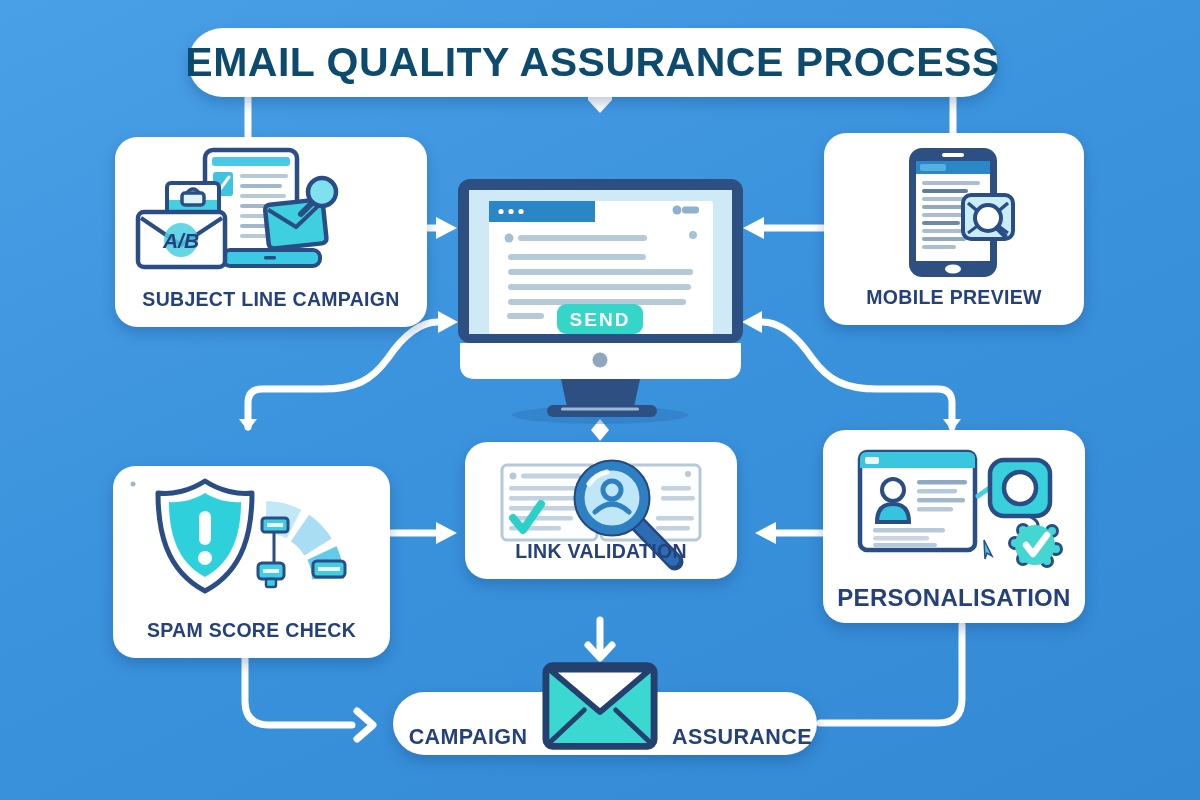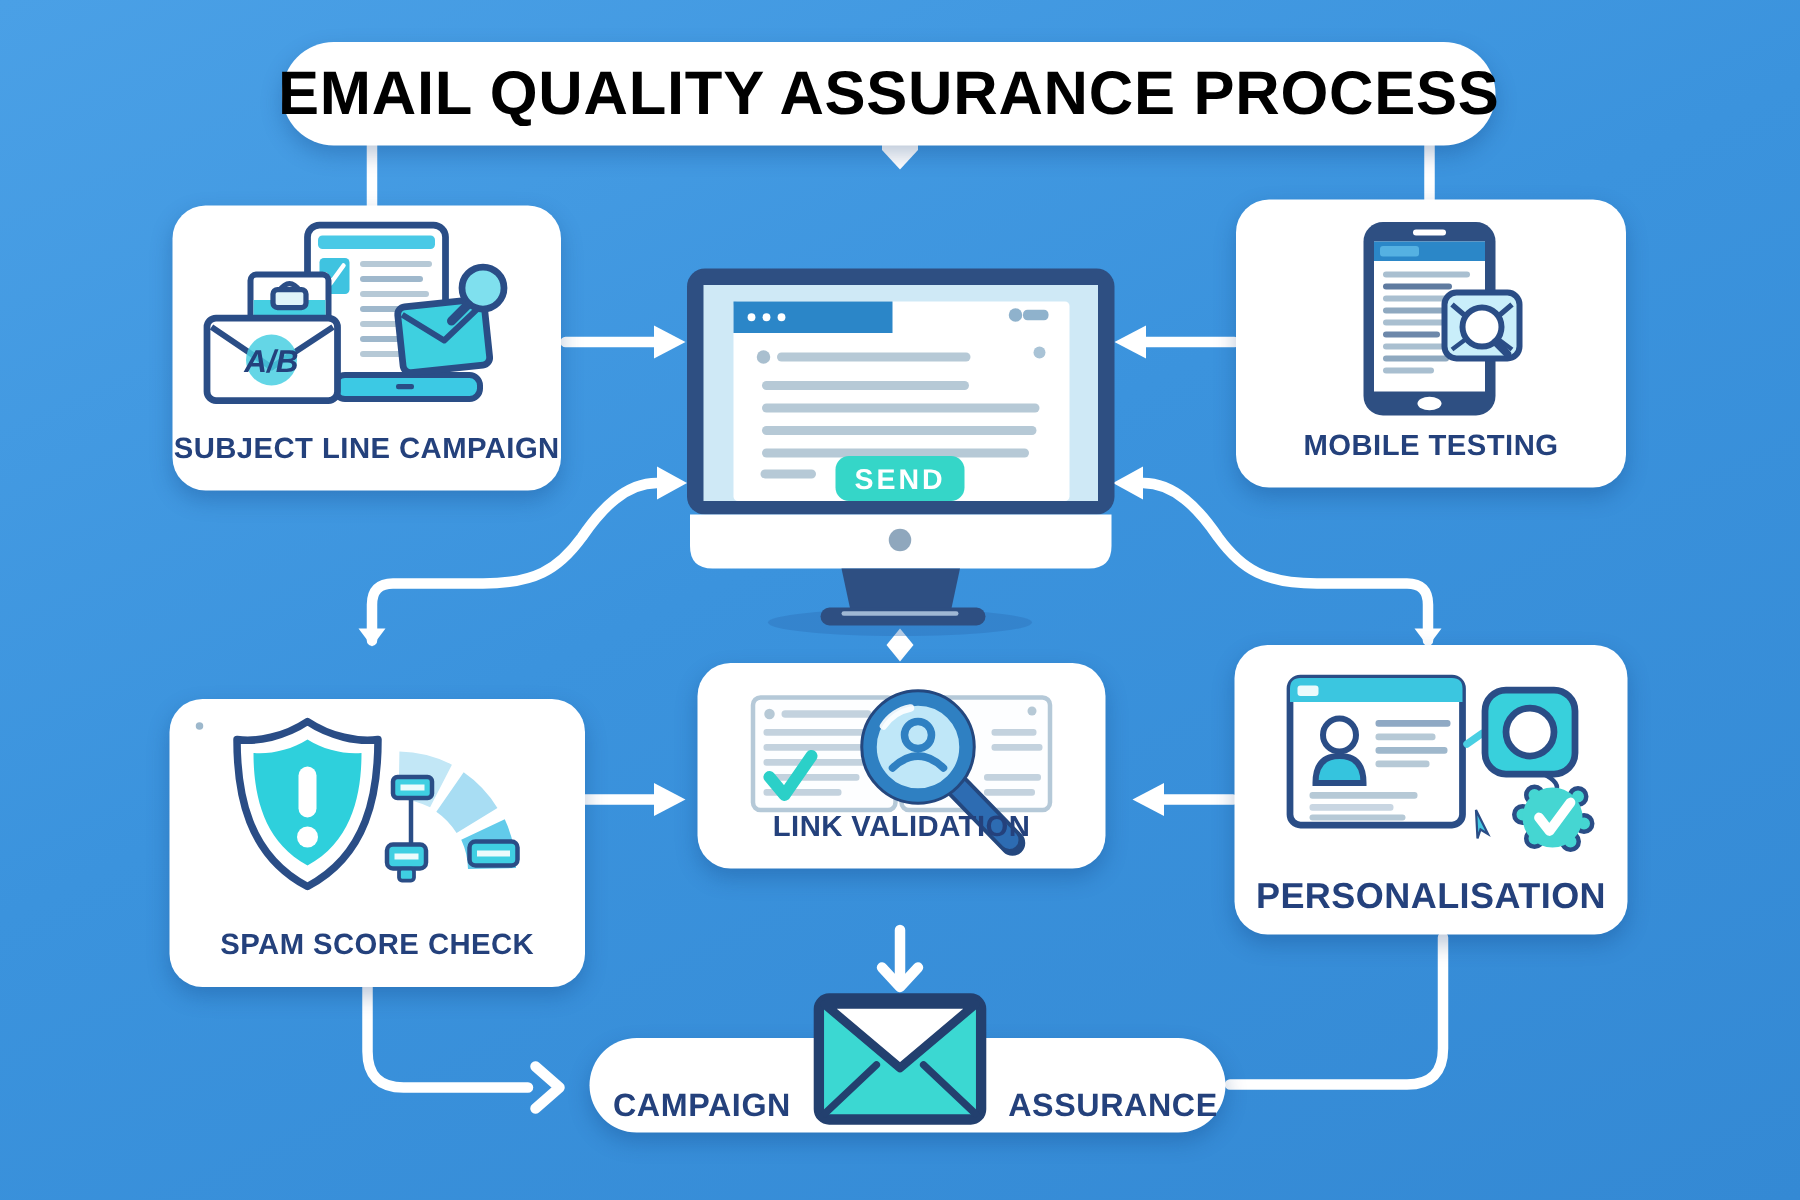--- a/index.html
+++ b/index.html
@@ -6,21 +6,21 @@
   html,body { width:1200px; height:800px; }
   body { font-family:"Liberation Sans","DejaVu Sans",sans-serif; }
   .canvas { position:relative; width:1200px; height:800px; overflow:hidden;
             background:linear-gradient(155deg,#4aa0e6 0%, #3b93dd 45%, #3489d4 100%); }
   .connectors { position:absolute; left:0; top:0; width:1200px; height:800px; z-index:1; }
   .connectors path { stroke:#fff; stroke-width:7; fill:none; stroke-linecap:round; stroke-linejoin:round; }
   .connectors polygon { fill:#fff; }
   .banner { position:absolute; left:188px; top:28px; width:809px; height:69px; background:#fff;
             border-radius:35px; display:flex; align-items:center; justify-content:center;
             box-shadow:0 6px 14px rgba(12,55,115,.28); z-index:2; }
-  .banner h1 { font-size:41px; font-weight:bold; color:#000000; letter-spacing:.5px; white-space:nowrap; }
+  .banner h1 { font-size:41px; font-weight:bold; color:#0c4a6e; letter-spacing:.5px; white-space:nowrap; }
   .card { position:absolute; background:#fff; border-radius:22px;
           box-shadow:0 6px 14px rgba(12,55,115,.28); z-index:2; }
   .card-label { position:absolute; left:0; right:0; bottom:16px; text-align:center; font-weight:bold;
                 font-size:19.5px; color:#24417c; letter-spacing:.3px; }
   .card-label.two-line { bottom:11px; line-height:1.12; font-size:24px; }
   .icon-svg { position:absolute; overflow:visible; }
   .monitor-svg { position:absolute; left:440px; top:163px; width:320px; height:262px; z-index:2; overflow:visible; }
   .pill { position:absolute; left:393px; top:692px; width:424px; height:63px; background:#fff;
           border-radius:32px; box-shadow:0 6px 14px rgba(12,55,115,.28); z-index:2;
           display:flex; align-items:center; }
@@ -64,21 +64,21 @@
     <path d="M245 622 L245 701 Q245 725 269 725 L352 725"></path>
     <path d="M357 711 L373 725 L357 739"></path>
 
     <path d="M962 625 L962 699 Q962 723 938 723 L820 723"></path>
   </svg>
 
   <div class="banner">
     <h1>EMAIL QUALITY ASSURANCE PROCESS</h1>
   </div>
 
-  <div class="card" style="left:115px; top:137px; width:259px; height:190px;">
+  <div class="card" style="left:115px; top:137px; width:312px; height:190px;">
     <svg class="icon-svg" style="left:9px; top:4px;" width="220" height="132" viewBox="0 0 220 132">
       <rect x="81" y="9" width="92" height="112" rx="8" fill="#fff" stroke="#2a4d86" stroke-width="4.5"></rect>
       <rect x="88" y="16" width="78" height="9" rx="3" fill="#49c9e6"></rect>
       <rect x="89" y="31" width="20" height="24" rx="3" fill="#3fc3e0"></rect>
       <path d="M93 42 L97 47 L105 36" stroke="#fff" stroke-width="3" fill="none" stroke-linecap="round"></path>
       <rect x="116" y="33" width="48" height="4" rx="2" fill="#b6c9d6"></rect>
       <rect x="116" y="43" width="42" height="4" rx="2" fill="#9fb8cc"></rect>
       <rect x="116" y="53" width="46" height="4" rx="2" fill="#b6c9d6"></rect>
       <rect x="116" y="63" width="40" height="4" rx="2" fill="#9fb8cc"></rect>
       <rect x="116" y="73" width="44" height="4" rx="2" fill="#b6c9d6"></rect>
@@ -122,21 +122,21 @@
       <rect x="83" y="104" width="34" height="4" rx="2" fill="#a9bfd0"></rect>
       <ellipse cx="114" cy="128" rx="8" ry="4.5" fill="#fff"></ellipse>
       <g>
         <rect x="124" y="54" width="50" height="44" rx="8" fill="#c9eefa" stroke="#2a4d86" stroke-width="4"></rect>
         <path d="M129 62 L149 79 L169 62" stroke="#2a4d86" stroke-width="3.5" fill="none" stroke-linejoin="round"></path>
         <path d="M129 92 L145 80 M169 92 L153 80" stroke="#2a4d86" stroke-width="3" fill="none"></path>
         <circle cx="149" cy="77" r="13" fill="#fff" stroke="#2a4d86" stroke-width="4"></circle>
         <path d="M158 87 L166 95" stroke="#2a4d86" stroke-width="5" stroke-linecap="round"></path>
       </g>
     </svg>
-    <div class="card-label">MOBILE TESTING</div>
+    <div class="card-label">MOBILE PREVIEW</div>
   </div>
 
   <svg class="monitor-svg" viewBox="0 0 320 262">
     <ellipse cx="160" cy="252" rx="88" ry="9" fill="#2a6ab2" opacity="0.35"></ellipse>
     <rect x="18" y="16" width="285" height="164" rx="12" fill="#2e4f82"></rect>
     <rect x="29" y="27" width="263" height="144" fill="#cfe9f6"></rect>
     <g>
       <rect x="49" y="38" width="224" height="133" rx="3" fill="#fff"></rect>
       <rect x="49" y="38" width="106" height="21" fill="#2b86c8"></rect>
       <circle cx="61" cy="48.5" r="2.6" fill="#fff"></circle>

